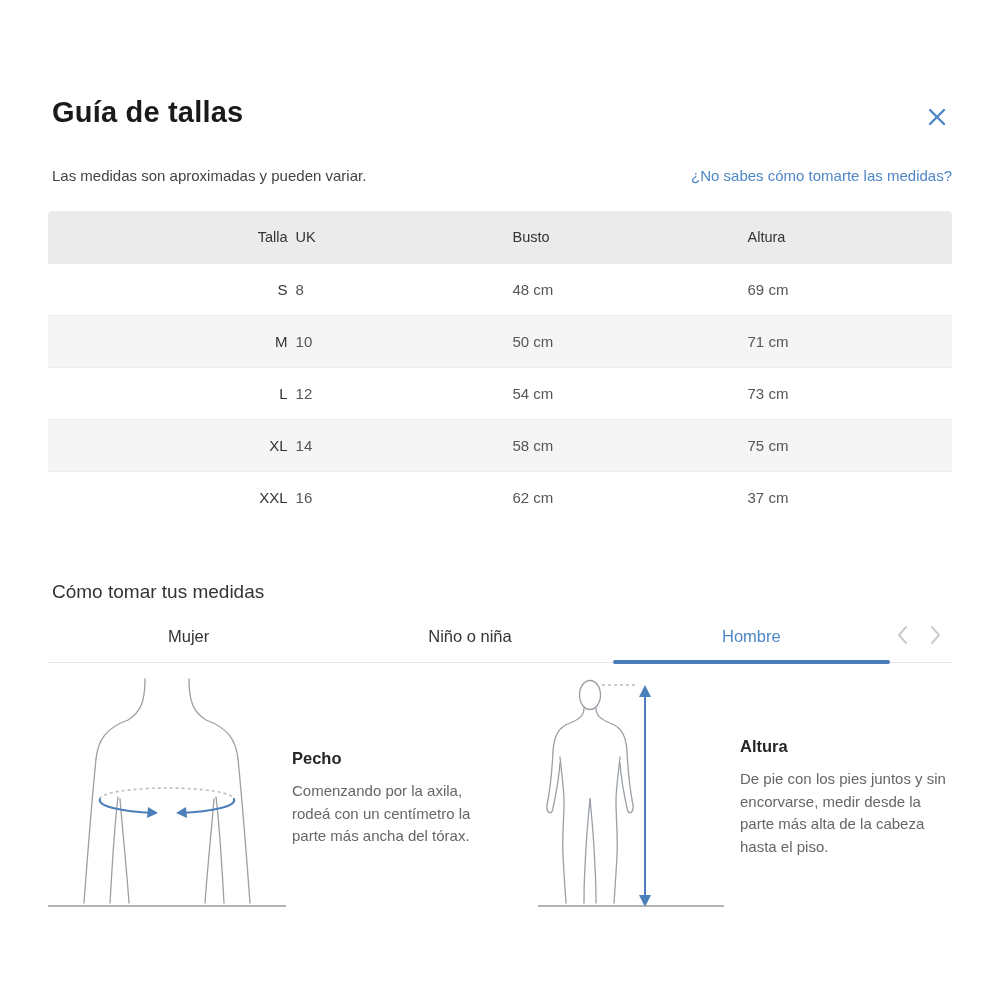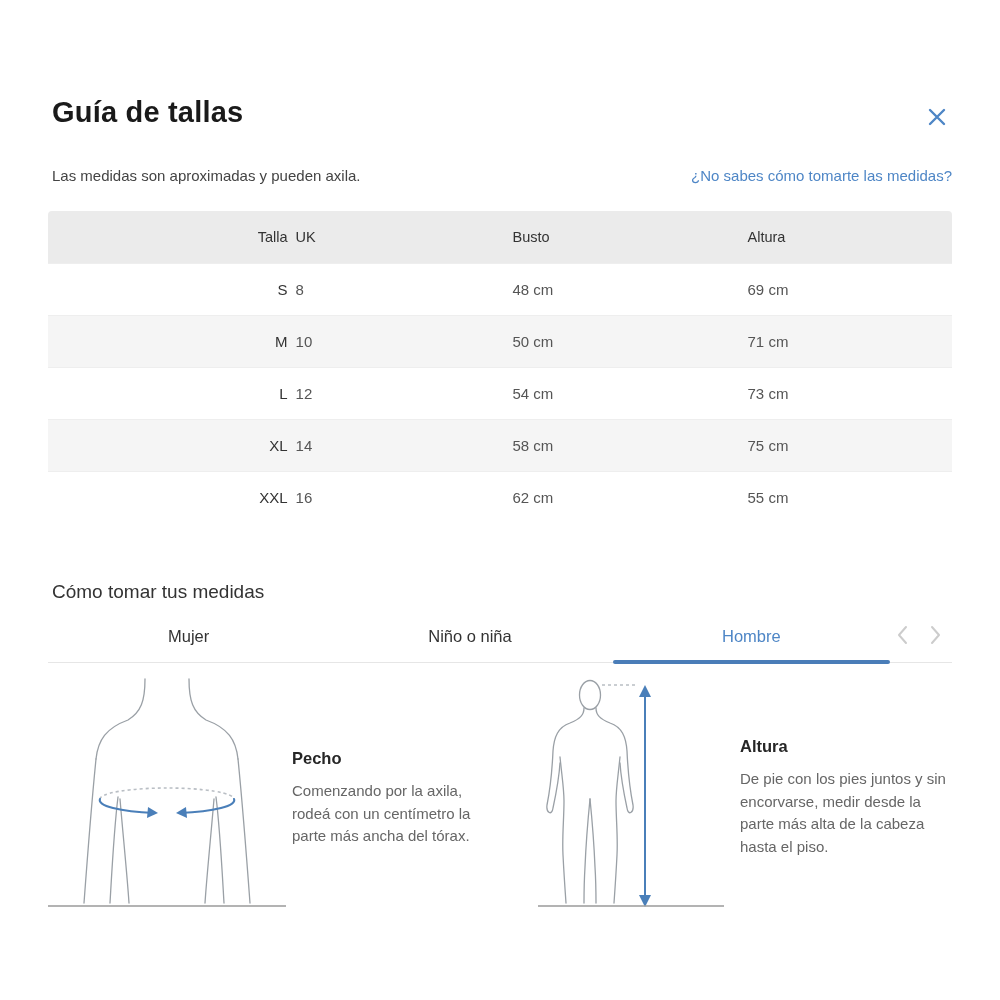--- a/index.html
+++ b/index.html
@@ -71,21 +71,21 @@
   <div class="title-row">
     <h1 class="modal-title">Guía de tallas</h1>
     <button class="close-btn">
       <svg width="18" height="18" viewBox="0 0 18 18">
         <path d="M2 2 L16 16 M16 2 L2 16" stroke="currentColor" stroke-width="2.4" stroke-linecap="round"></path>
       </svg>
     </button>
   </div>
 
   <div class="note-row">
-    <span class="note">Las medidas son aproximadas y pueden axila.</span>
+    <span class="note">Las medidas son aproximadas y pueden variar.</span>
     <a class="help-link" href="#">¿No sabes cómo tomarte las medidas?</a>
   </div>
 
   <div class="table">
     <div class="trow thead">
       <div class="tcell">Talla</div>
       <div class="tcell">UK</div>
       <div class="tcell">Busto</div>
       <div class="tcell">Altura</div>
     </div>
@@ -110,21 +110,21 @@
     <div class="trow alt">
       <div class="tcell">XL</div>
       <div class="tcell">14</div>
       <div class="tcell">58 cm</div>
       <div class="tcell">75 cm</div>
     </div>
     <div class="trow">
       <div class="tcell">XXL</div>
       <div class="tcell">16</div>
       <div class="tcell">62 cm</div>
-      <div class="tcell">55 cm</div>
+      <div class="tcell">37 cm</div>
     </div>
   </div>
 
   <h2 class="section-heading">Cómo tomar tus medidas</h2>
 
   <div class="tabs-bar">
     <div class="tabs">
       <button class="tab">Mujer</button>
       <button class="tab">Niño o niña</button>
       <button class="tab active">Hombre</button>

